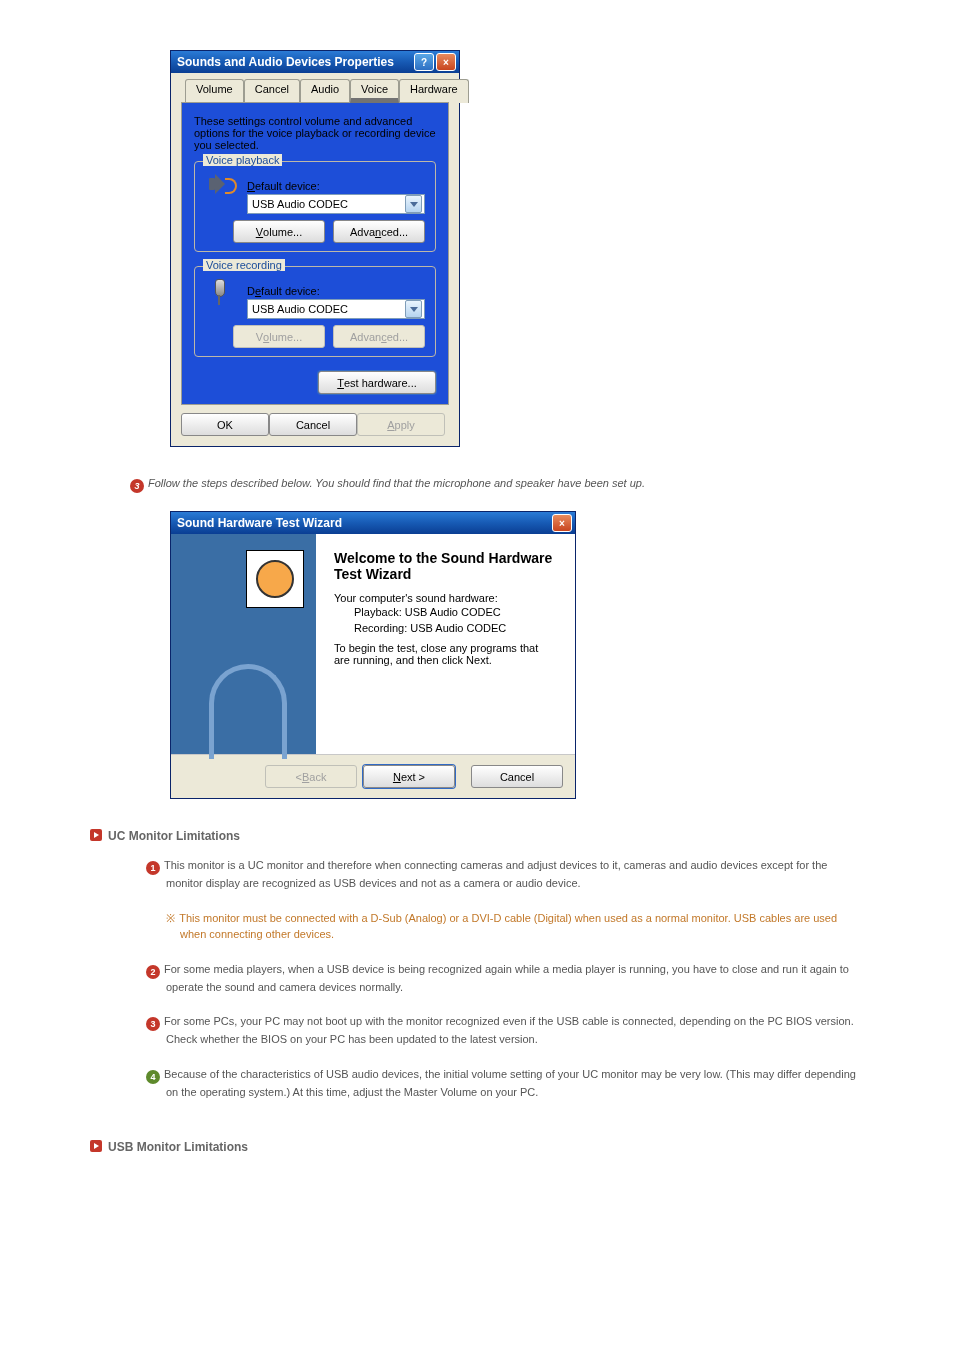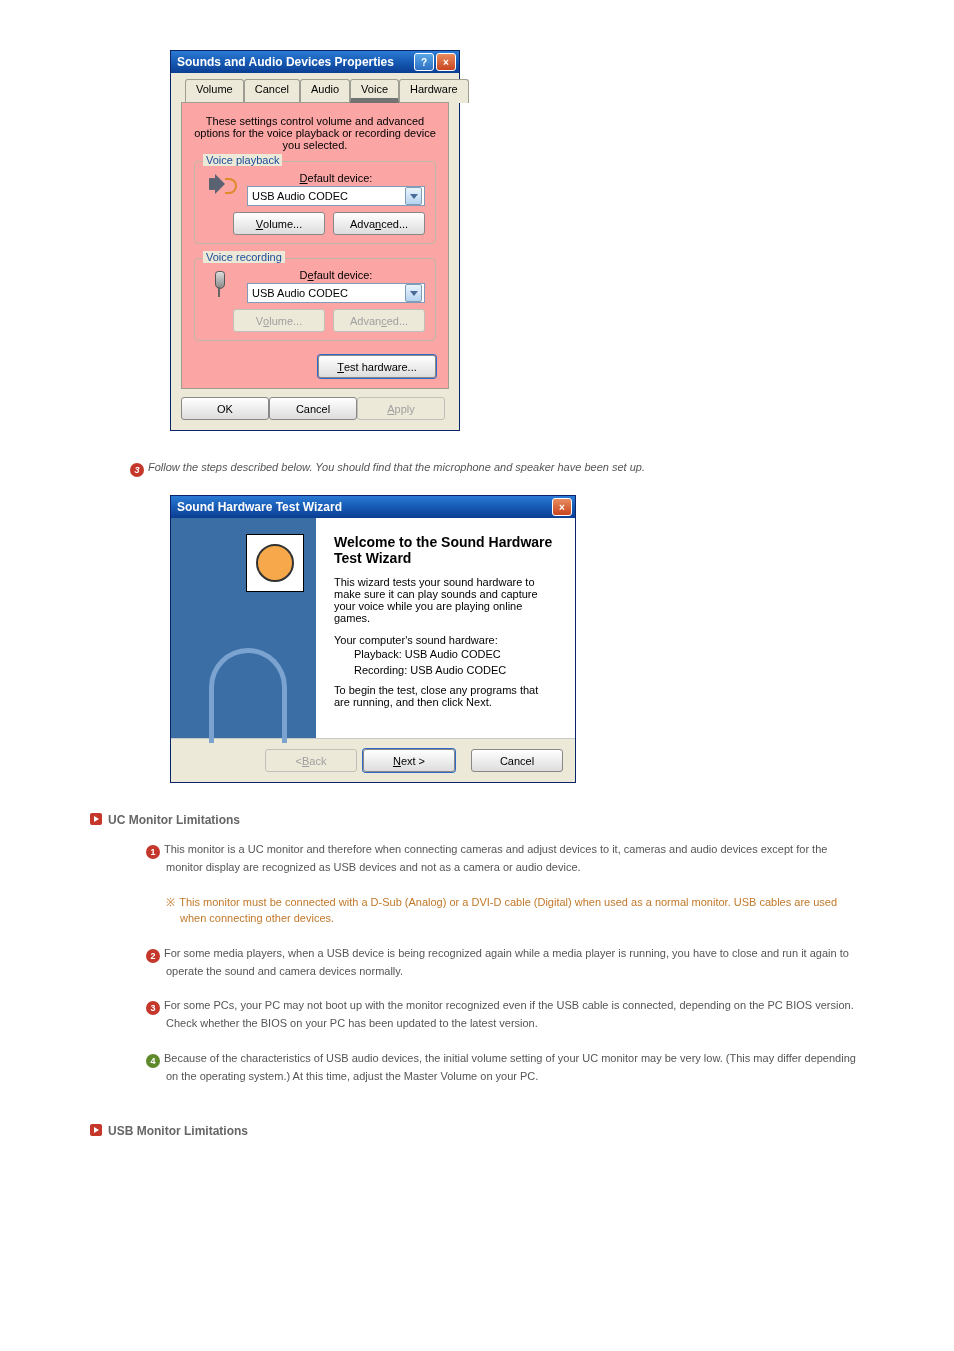--- a/index.html
+++ b/index.html
@@ -68,27 +68,26 @@
     margin-right: 0px;
     position: relative;
     font-size: 11px;
     cursor: default;
   }
   .xp-tab.inactive { background: #ece9d8; }
   .xp-tab.active { background: #ece9d8; border-bottom: 5px solid #737373; top: 0; font-weight: normal; z-index: 2; }
 
   .xp-tab-panel {
     border: 1px solid #9d9d91;
-    background: #fca5a5;
+    background: #1d4ed8;
     padding: 12px 12px 10px 12px;
     font-size: 11px;
     min-height: 250px;
     position: relative;
     z-index: 1;
-    text-align: center;
   }
 
   .xp-fieldset {
     border: 1px solid #bdb8a8;
     border-radius: 4px;
     padding: 10px 10px 8px 10px;
     margin: 10px 0 14px 0;
     position: relative;
   }
   .xp-legend {
@@ -128,21 +127,21 @@
     width: 8px; height: 16px;
     background: linear-gradient(to bottom, #ddd, #888);
     border: 1px solid #555; border-radius: 4px 4px 6px 6px;
   }
   .mic-icon::after {
     content: "";
     position: absolute; left: 13px; top: 18px;
     width: 2px; height: 10px; background: #666;
   }
 
-  .xp-field-col { flex: 1; }
+  .xp-field-col { flex: 1; margin-top: 8px; }
   .xp-field-label { margin-bottom: 2px; }
   .xp-select {
     width: 100%;
     height: 20px;
     border: 1px solid #7f9db9;
     background: #fff;
     display: flex; align-items: center; justify-content: space-between;
     padding: 0 2px 0 4px;
     box-sizing: border-box;
     font-size: 11px;
@@ -355,21 +354,20 @@
         </div>
       </div>
       <div class="wiz-body">
         <div class="wiz-top">
           <div class="wiz-side">
             <div class="wiz-side-img"></div>
             <div class="wiz-side-circle"></div>
           </div>
           <div class="wiz-main">
             <div class="wiz-title">Welcome to the Sound Hardware Test Wizard</div>
-            <p class="wiz-p">This wizard tests your sound hardware to make sure it can play sounds and capture your voice while you are playing online games.</p>
             <p class="wiz-p" style="margin-bottom:2px;">Your computer's sound hardware:</p>
             <div class="wiz-list">
               <div>Playback:  USB Audio CODEC</div>
               <div style="margin-top:4px;">Recording:  USB Audio CODEC</div>
             </div>
             <p class="wiz-p">To begin the test, close any programs that are running, and then click Next.</p>
           </div>
         </div>
         <div class="wiz-sep"></div>
         <div class="wiz-btns">

